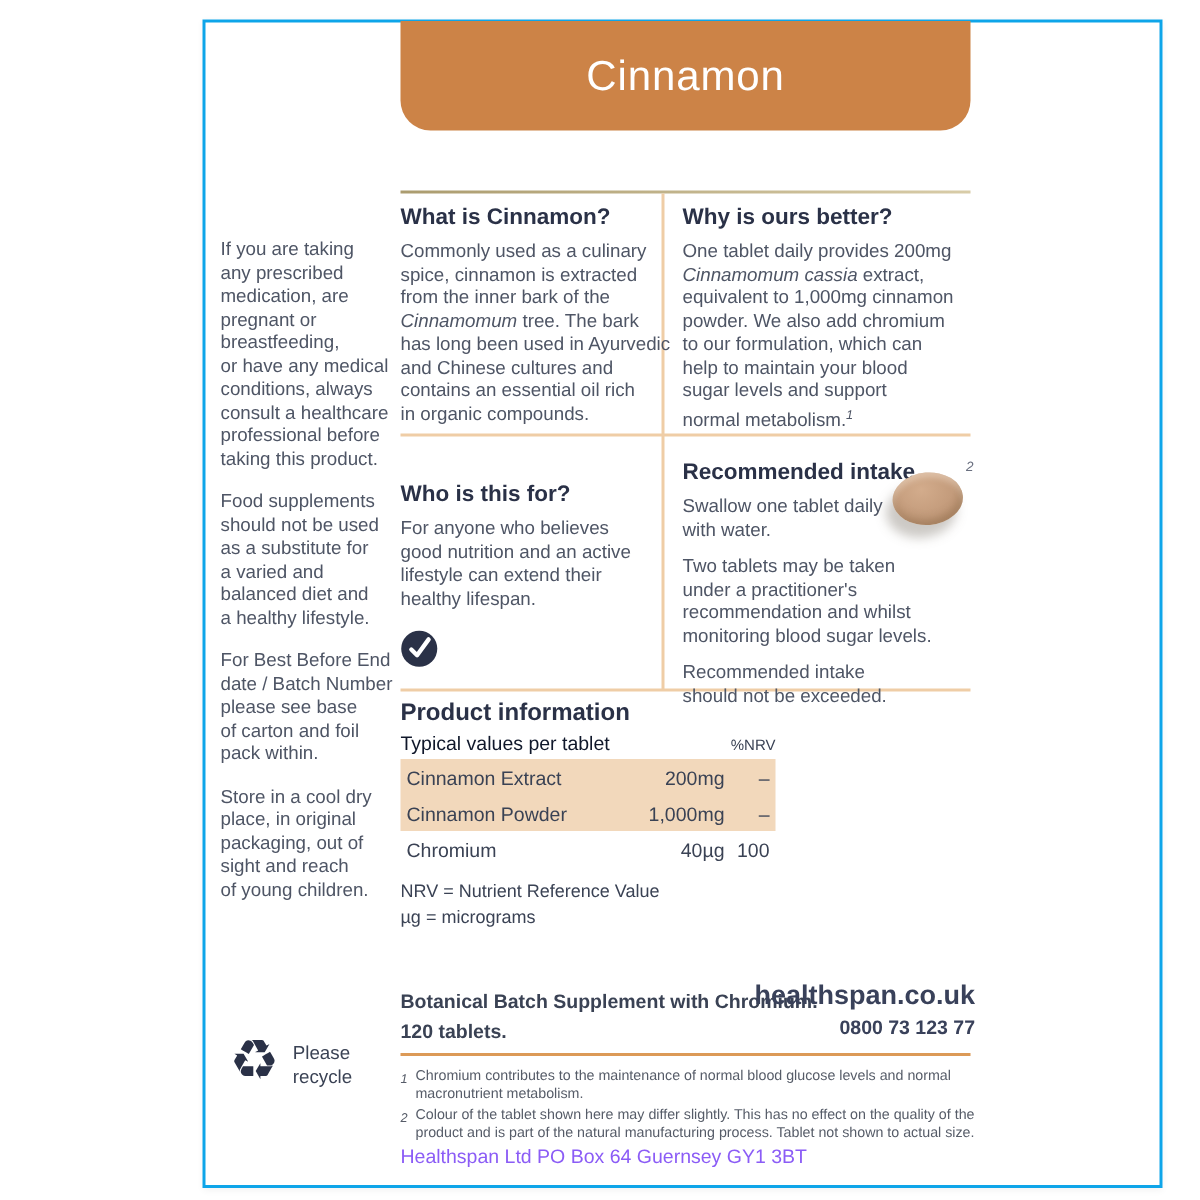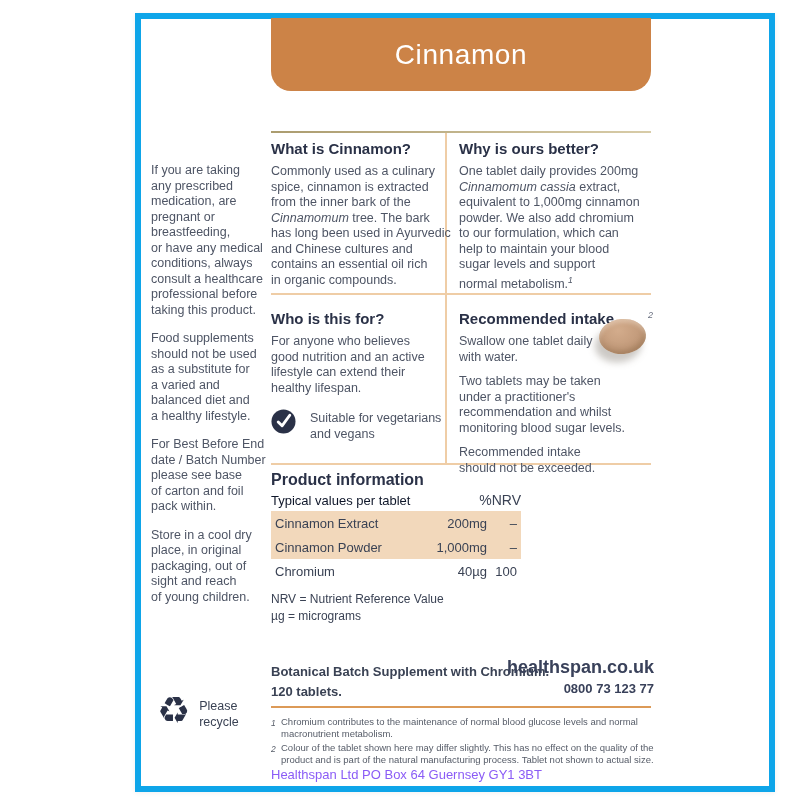--- a/index.html
+++ b/index.html
@@ -10,60 +10,60 @@
     --heading-navy:#2A3147;
     --body-text:#4E5565;
     --table-highlight:#F2D8BB;
     --pill-color:#C39B7B;
   }
   *{margin:0;padding:0;box-sizing:border-box;}
   html,body{width:800px;height:800px;background:#ffffff;
     font-family:"Liberation Sans","DejaVu Sans",sans-serif;color:var(--body-text);}
   .stage{position:relative;width:800px;height:800px;overflow:hidden;}
   .card{position:absolute;left:135px;top:13px;width:640px;height:779px;background:#fff;
-    border:6px solid #0ea5e9;box-shadow:0 1px 5px rgba(0,0,0,.06);}
+    border:2px solid #0ea5e9;box-shadow:0 1px 5px rgba(0,0,0,.06);}
   
   .orange-header{position:absolute;left:130px;top:-1px;width:380px;height:73px;
     background:var(--accent-orange);border-radius:0 0 20px 20px;
     display:flex;align-items:center;justify-content:center;}
   .orange-header .title{color:#fff;font-size:28px;font-weight:500;letter-spacing:.6px;}
   .subtitle{position:absolute;left:130px;top:85px;width:380px;text-align:center;
     font-style:italic;font-size:14.5px;color:#3E4759;}
   .gold-line{position:absolute;left:130px;top:112px;width:380px;height:2px;
     background:linear-gradient(to right,#ab9c6f,#d8cca8);}
   
   .vline{position:absolute;left:304px;top:114px;width:2px;height:331px;background:var(--peach-line);}
   .hline1{position:absolute;left:130px;top:274px;width:380px;height:2px;background:var(--peach-line);}
   .hline2{position:absolute;left:130px;top:444px;width:380px;height:2px;background:var(--peach-line);}
   
   .sec{position:absolute;font-size:12.5px;line-height:15.5px;}
   .sec h2{font-size:15px;line-height:18px;font-weight:bold;color:var(--heading-navy);margin-bottom:6px;}
   .sec .body{white-space:pre;}
   .what{left:130px;top:121px;width:176px;}
   .why{left:318px;top:121px;width:194px;}
-  .who{left:130px;top:291px;width:176px;}
+  .who{left:130px;top:306px;width:176px;}
   .intake{left:318px;top:291px;width:194px;}
   .intake p{white-space:pre;margin-bottom:9px;}
   sup.fref{font-size:8.5px;font-style:italic;}
   
   .badge-row{display:flex;margin-top:13px;}
   .badge-row svg{flex:0 0 auto;width:25px;height:25px;overflow:visible;}
   .badge-row .badge-text{margin-left:14px;margin-top:2px;white-space:pre;}
   
   .tablet{position:absolute;left:458px;top:300px;width:47px;height:35px;border-radius:50%;
     background:radial-gradient(ellipse at 42% 32%,#d3ac8c 0%,var(--pill-color) 55%,#a47e5c 100%);
     transform:rotate(-5deg);
     box-shadow:-5px 8px 7px rgba(110,100,90,.35), inset 0 -4px 6px rgba(120,85,55,.28), inset 0 3px 4px rgba(255,240,224,.45);}
   .tablet-ref{position:absolute;left:507px;top:291px;font-size:9px;font-style:italic;color:#6a7080;}
   
   .product{position:absolute;left:130px;top:452px;width:250px;}
   .product h2{font-size:16px;font-weight:bold;color:var(--heading-navy);}
   .pi-subhead{display:flex;align-items:flex-end;justify-content:space-between;margin-top:3px;margin-bottom:3px;}
   .pi-subhead .l{font-size:13px;color:#0f172a;}
-  .pi-subhead .r{font-size:14px;color:#3A4254;}
+  .pi-subhead .r{font-size:10px;color:#3A4254;}
   .pi-row{display:flex;align-items:center;height:17px;font-size:13px;color:#3A4254;padding:12px 4px;}
   .pi-row.hl{background:var(--table-highlight);}
   .pi-row .name{flex:1;}
   .pi-row .amount{width:66px;text-align:right;}
   .pi-row .nrv{width:30px;text-align:right;}
   .pi-notes{margin-top:8px;font-size:12px;line-height:16.5px;color:#3A4254;white-space:pre;}
   
   .sidebar{position:absolute;left:10px;top:144px;width:122px;font-size:12.5px;line-height:15.5px;}
   .sidebar p{white-space:pre;margin-bottom:13px;}
   
@@ -156,22 +156,20 @@
       <h2>Who is this for?</h2>
       <div class="body">For anyone who believes
 good nutrition and an active
 lifestyle can extend their
 healthy lifespan.</div>
       <div class="badge-row">
         <svg viewBox="0 0 26 26">
           <circle cx="13" cy="13" r="12.5" fill="#2A3147"></circle>
           <path d="M7.5 13.5 L11.5 17.5 L19.5 6.5" stroke="#ffffff" stroke-width="3" fill="none" stroke-linecap="round" stroke-linejoin="round"></path>
         </svg>
-        <span class="badge-text">Suitable for vegetarians
-and vegans</span>
       </div>
     </div>
 
     <div class="sec intake">
       <h2>Recommended intake</h2>
       <p>Swallow one tablet daily
 with water.</p>
       <p>Two tablets may be taken
 under a practitioner's
 recommendation and whilst

